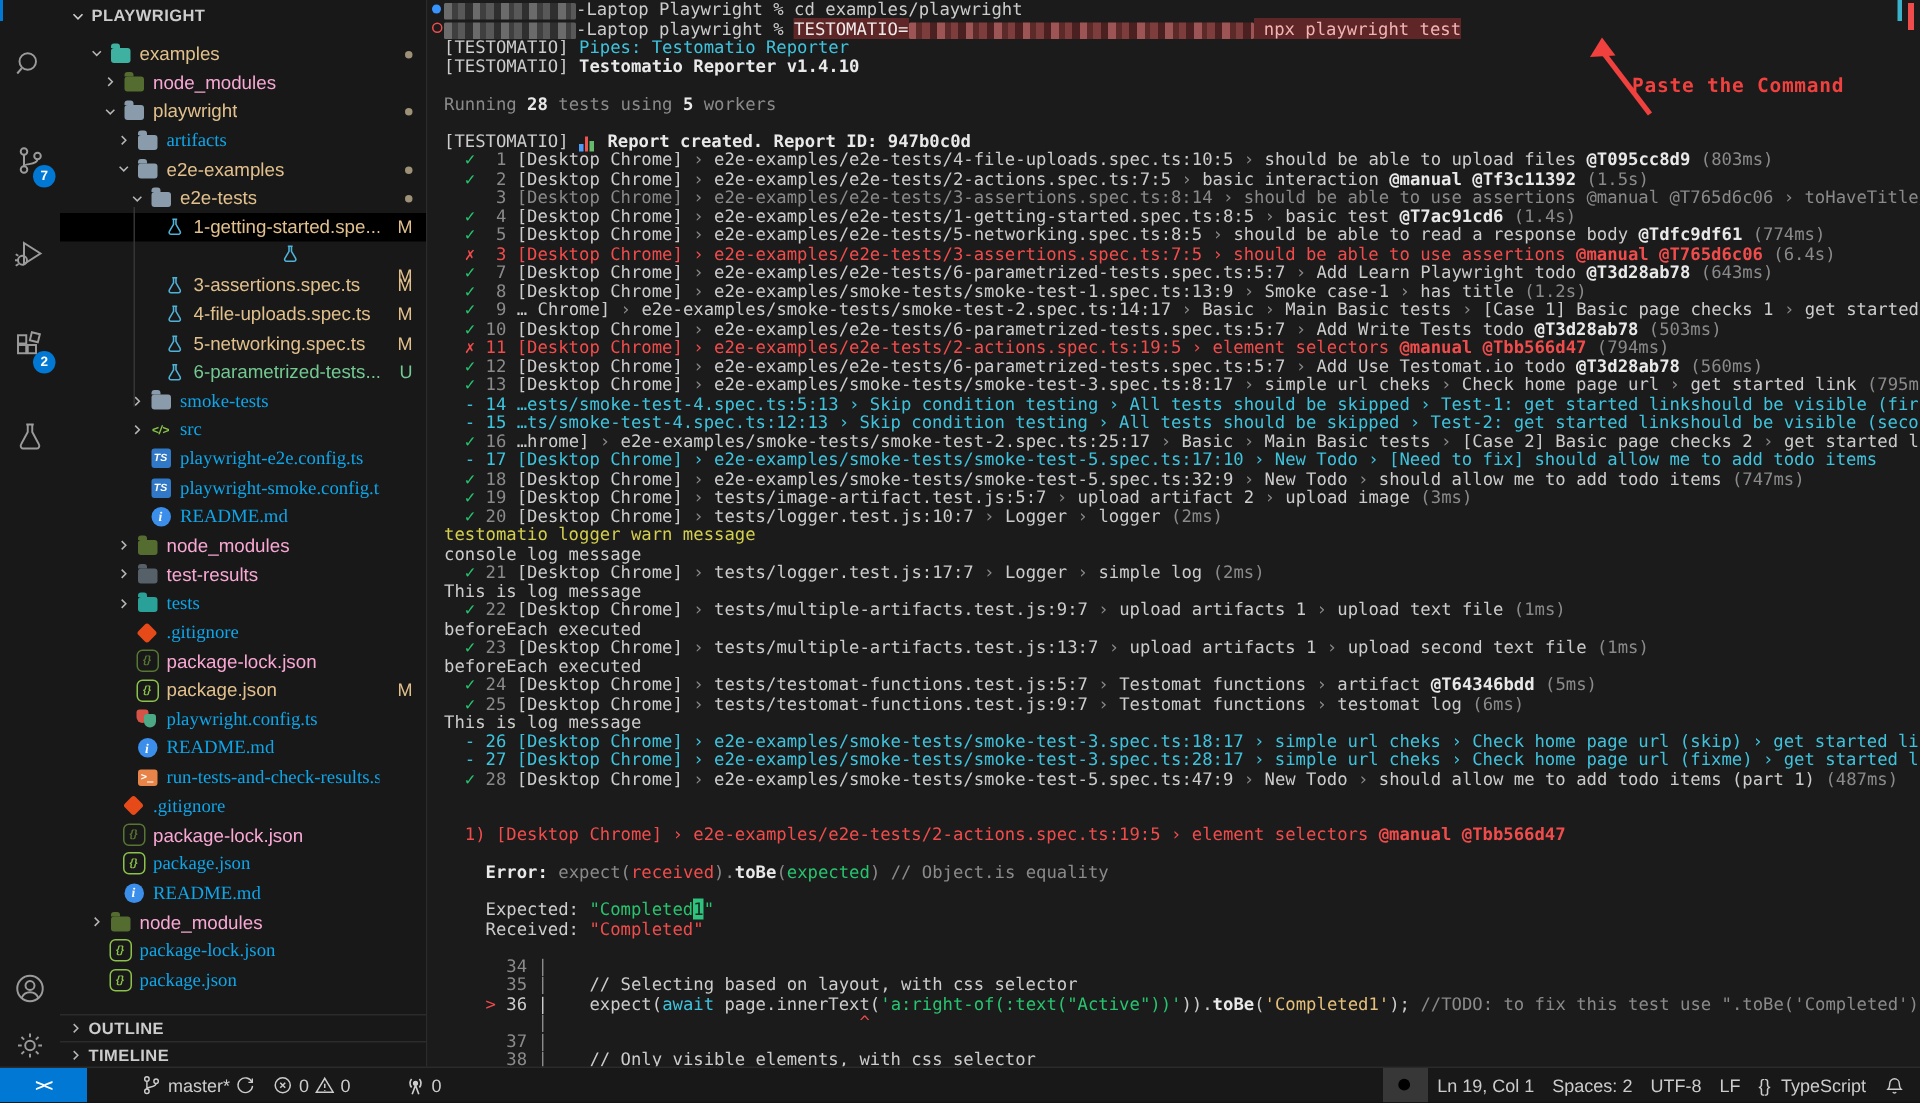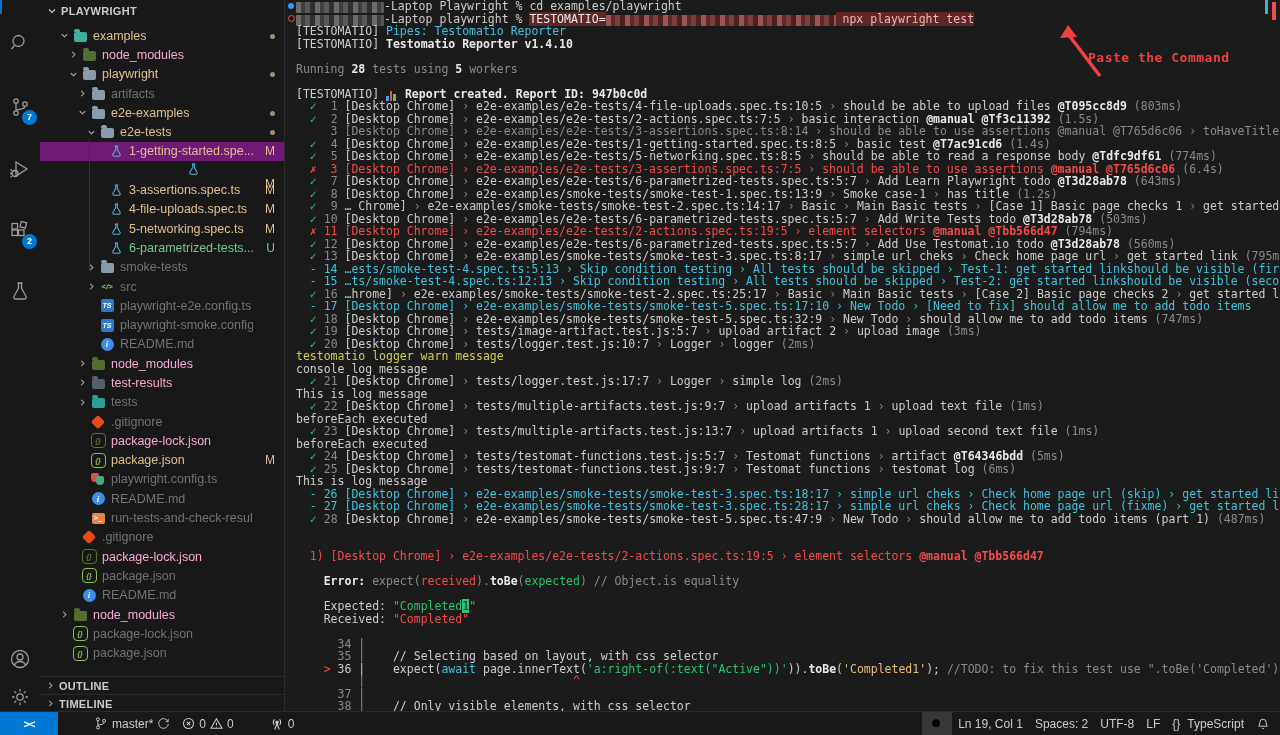--- a/index.html
+++ b/index.html
@@ -13,40 +13,40 @@
   .ab-item svg{stroke:#9b9b9b;fill:none;stroke-width:1.3;}
   .ab-badge{position:absolute;right:3px;bottom:1px;min-width:15px;height:15px;border-radius:9px;background:#0078d4;color:#fff;
             font-size:9px;line-height:15px;text-align:center;font-weight:700;}
 
   
   .sidebar{position:absolute;left:40px;top:0;width:244px;bottom:23px;background:#181818;border-right:1px solid #2b2b2b;overflow:hidden;}
   .sb-header{height:22px;display:flex;align-items:center;padding-left:6px;color:#cccccc;font-size:11px;font-weight:700;letter-spacing:.3px;}
   .sb-header .hdr-chev{margin-right:3px;display:flex;}
   .tree{position:absolute;top:26px;left:0;right:0;}
   .row{height:19.3px;display:flex;align-items:center;font-size:12.5px;position:relative;cursor:pointer;white-space:nowrap;}
-  .row.sel{background:#701a75;}
+  .row.sel{background:#000000;}
   .chev{width:15px;flex:0 0 15px;display:flex;align-items:center;justify-content:center;}
   .chev svg{stroke:#b6b6b6;fill:none;stroke-width:1.5;}
   .exp svg{transform:rotate(90deg);}
   .ticon{width:16px;flex:0 0 16px;height:16px;margin-right:5px;display:flex;align-items:center;justify-content:center;position:relative;}
   .f{width:13px;height:10px;border-radius:2px;position:relative;top:1px;}
   .f::before{content:"";position:absolute;top:-3px;left:0;width:6px;height:3px;border-radius:2px 2px 0 0;background:inherit;}
   .dim-ic{opacity:.55;}
   .ts-ic{width:13px;height:13px;background:#3178c6;border-radius:2px;color:#fff;font-size:7px;font-weight:700;display:flex;align-items:center;justify-content:center;}
   .info-ic{width:13px;height:13px;background:#3b8eea;border-radius:50%;color:#fff;font-size:9px;font-weight:700;font-family:"Liberation Serif",serif;display:flex;align-items:center;justify-content:center;}
   .git-ic{width:10px;height:10px;background:#e64a19;transform:rotate(45deg);border-radius:2px;}
   .npm-ic{width:13px;height:13px;border:1.4px solid #8bc34a;border-radius:4px;color:#8bc34a;font-size:7px;font-weight:700;display:flex;align-items:center;justify-content:center;}
   .sh-ic{width:13px;height:11px;background:#e8834a;border-radius:2px;color:#fff;font-size:7px;font-weight:700;display:flex;align-items:center;justify-content:center;font-family:"DejaVu Sans Mono",monospace;}
   .src-ic{color:#8bc34a;font-size:8px;font-weight:700;}
   .masks-ic{position:relative;width:14px;height:12px;}
   .masks-ic i{position:absolute;width:8px;height:9px;border-radius:2px 2px 4px 4px;}
   .masks-ic i:first-child{left:0;top:0;background:#d65348;}
   .masks-ic i:last-child{left:5px;top:3px;background:#4ca885;}
   .lbl{overflow:hidden;}
-  .lbl.mod{color:#e2c08d;} .lbl.unt{color:#73c991;} .lbl.ign{color:#f9a8d4;} .lbl.norm{color:#737373;}
+  .lbl.mod{color:#e2c08d;} .lbl.unt{color:#73c991;} .lbl.ign{color:#f9a8d4;} .lbl.norm{color:#0ea5e9;font-family:Liberation Serif, serif;}
   .bcol{flex:0 0 22px;margin-left:auto;text-align:right;padding-right:9px;font-size:12px;}
   .bcol.M{color:#e2c08d;} .bcol.U{color:#73c991;}
   .dot{display:inline-block;width:5px;height:5px;border-radius:50%;background:#9d9177;margin-bottom:1px;}
   .guide{position:absolute;left:49px;top:138px;width:1px;height:133px;background:#343434;}
   .sb-sections{position:absolute;left:0;right:0;bottom:0;}
   .section{height:17px;border-top:1px solid #2b2b2b;display:flex;align-items:center;padding-left:5px;color:#cccccc;font-size:11px;font-weight:700;letter-spacing:.3px;cursor:pointer;}
   .section svg{stroke:#b6b6b6;fill:none;stroke-width:1.5;margin-right:3px;}
 
   
   .terminal{position:absolute;left:285px;top:0;right:0;bottom:23px;background:#1b1b1b;overflow:hidden;}

